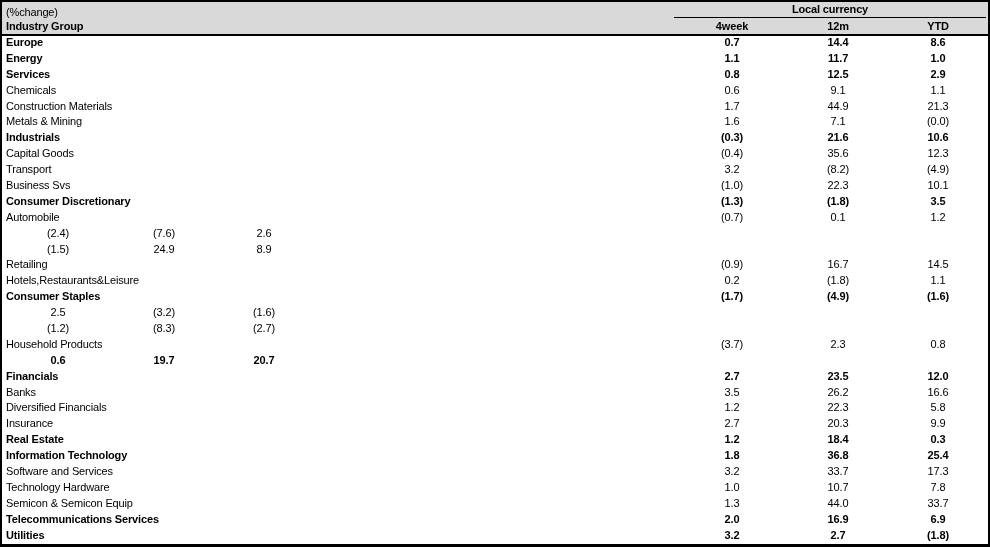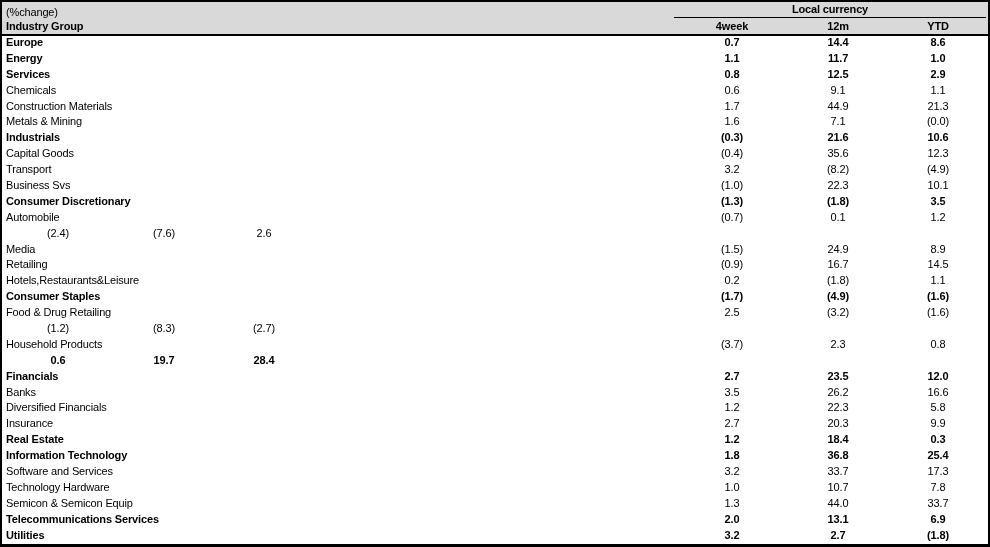--- a/index.html
+++ b/index.html
@@ -149,21 +149,20 @@
     <div class="num w0">(0.7)</div>
     <div class="num w1">0.1</div>
     <div class="num w2">1.2</div>
   </div>
       <div class="row sub">
     <div class="num w0">(2.4)</div>
     <div class="num w1">(7.6)</div>
     <div class="num w2">2.6</div>
   </div>
       <div class="row sub">
-    <div class="label-col lab">Media</div>
     <div class="num w0">(1.5)</div>
     <div class="num w1">24.9</div>
     <div class="num w2">8.9</div>
   </div>
       <div class="row sub">
     <div class="label-col lab">Retailing</div>
     <div class="num w0">(0.9)</div>
     <div class="num w1">16.7</div>
     <div class="num w2">14.5</div>
   </div>
@@ -173,40 +172,39 @@
     <div class="num w1">(1.8)</div>
     <div class="num w2">1.1</div>
   </div>
       <div class="row group">
     <div class="label-col lab">Consumer Staples</div>
     <div class="num w0">(1.7)</div>
     <div class="num w1">(4.9)</div>
     <div class="num w2">(1.6)</div>
   </div>
       <div class="row sub">
-    <div class="label-col lab">Food &amp; Drug Retailing</div>
     <div class="num w0">2.5</div>
     <div class="num w1">(3.2)</div>
     <div class="num w2">(1.6)</div>
   </div>
       <div class="row sub">
     <div class="num w0">(1.2)</div>
     <div class="num w1">(8.3)</div>
     <div class="num w2">(2.7)</div>
   </div>
       <div class="row sub">
     <div class="label-col lab">Household Products</div>
     <div class="num w0">(3.7)</div>
     <div class="num w1">2.3</div>
     <div class="num w2">0.8</div>
   </div>
       <div class="row group">
     <div class="num w0">0.6</div>
     <div class="num w1">19.7</div>
-    <div class="num w2">28.4</div>
+    <div class="num w2">20.7</div>
   </div>
       <div class="row group">
     <div class="label-col lab">Financials</div>
     <div class="num w0">2.7</div>
     <div class="num w1">23.5</div>
     <div class="num w2">12.0</div>
   </div>
       <div class="row sub">
     <div class="label-col lab">Banks</div>
     <div class="num w0">3.5</div>
@@ -251,21 +249,21 @@
   </div>
       <div class="row sub">
     <div class="label-col lab">Semicon &amp; Semicon Equip</div>
     <div class="num w0">1.3</div>
     <div class="num w1">44.0</div>
     <div class="num w2">33.7</div>
   </div>
       <div class="row group">
     <div class="label-col lab">Telecommunications Services</div>
     <div class="num w0">2.0</div>
-    <div class="num w1">13.1</div>
+    <div class="num w1">16.9</div>
     <div class="num w2">6.9</div>
   </div>
       <div class="row group">
     <div class="label-col lab">Utilities</div>
     <div class="num w0">3.2</div>
     <div class="num w1">2.7</div>
     <div class="num w2">(1.8)</div>
   </div>
     </div>
 

